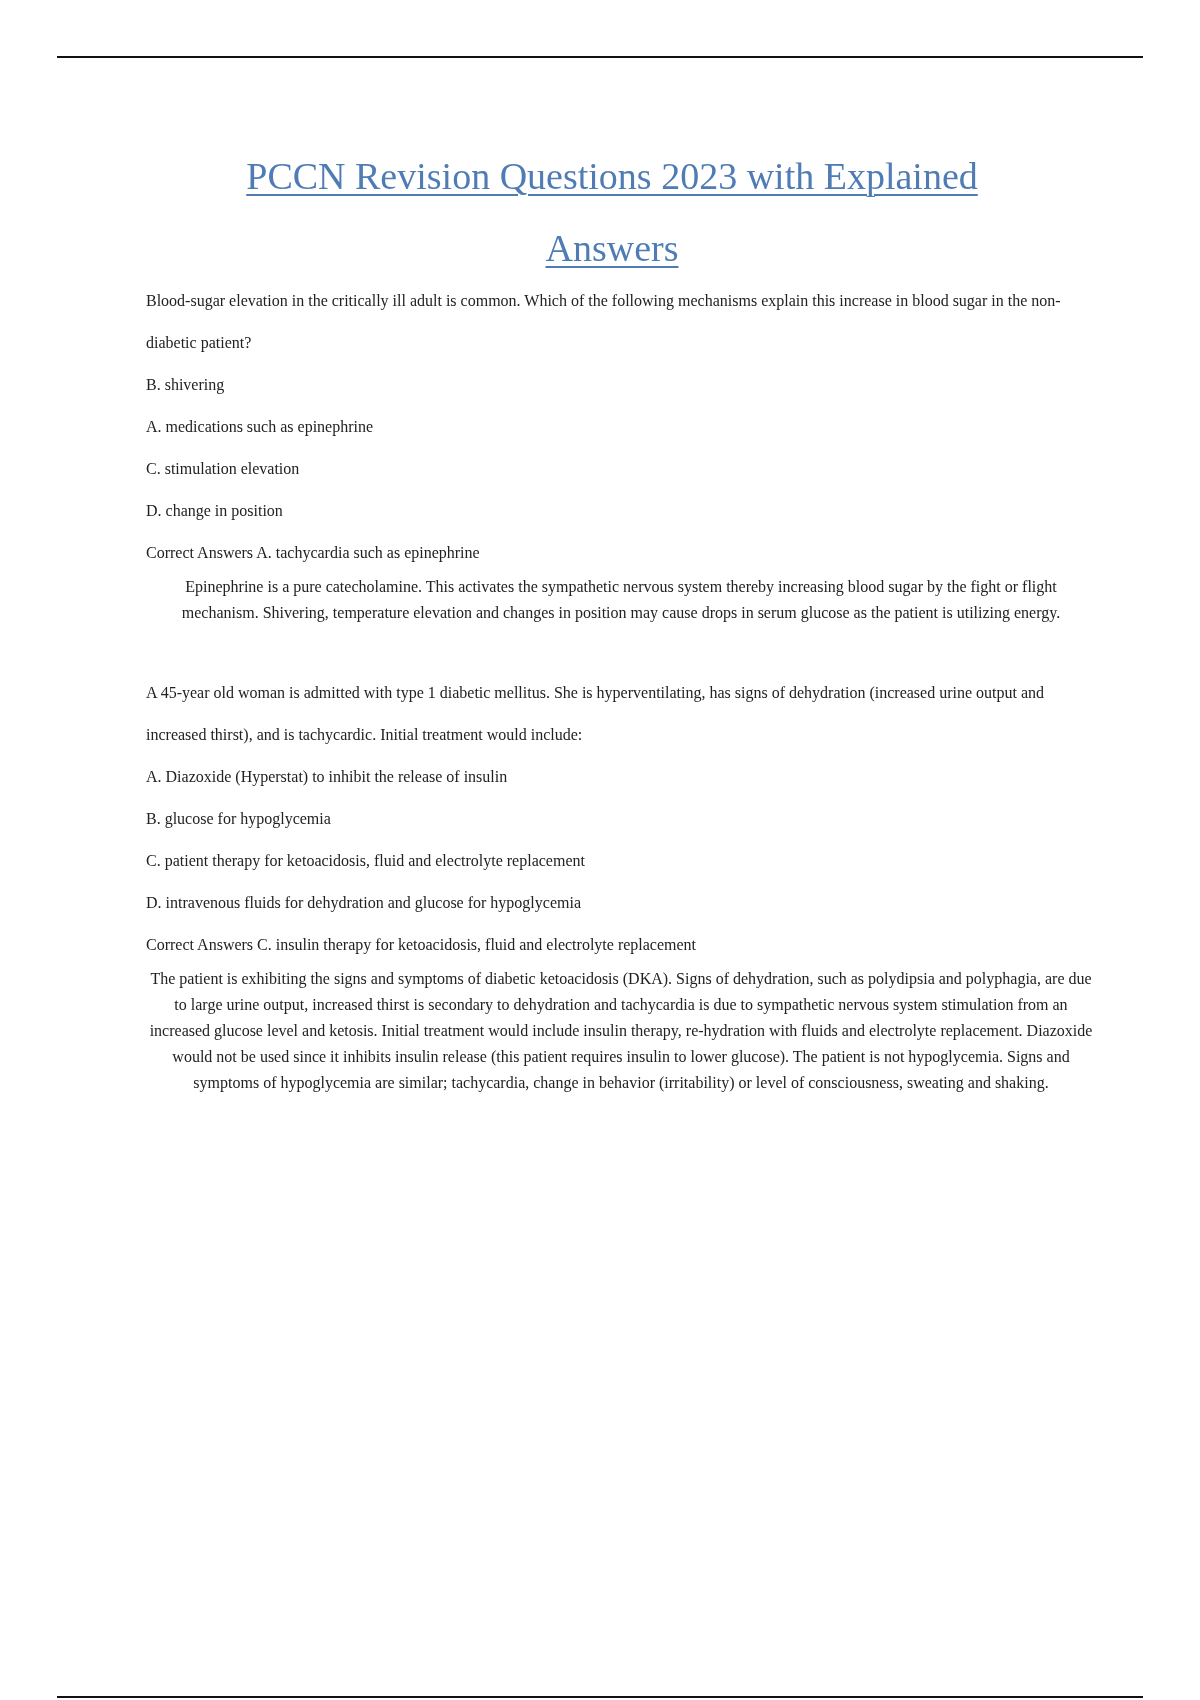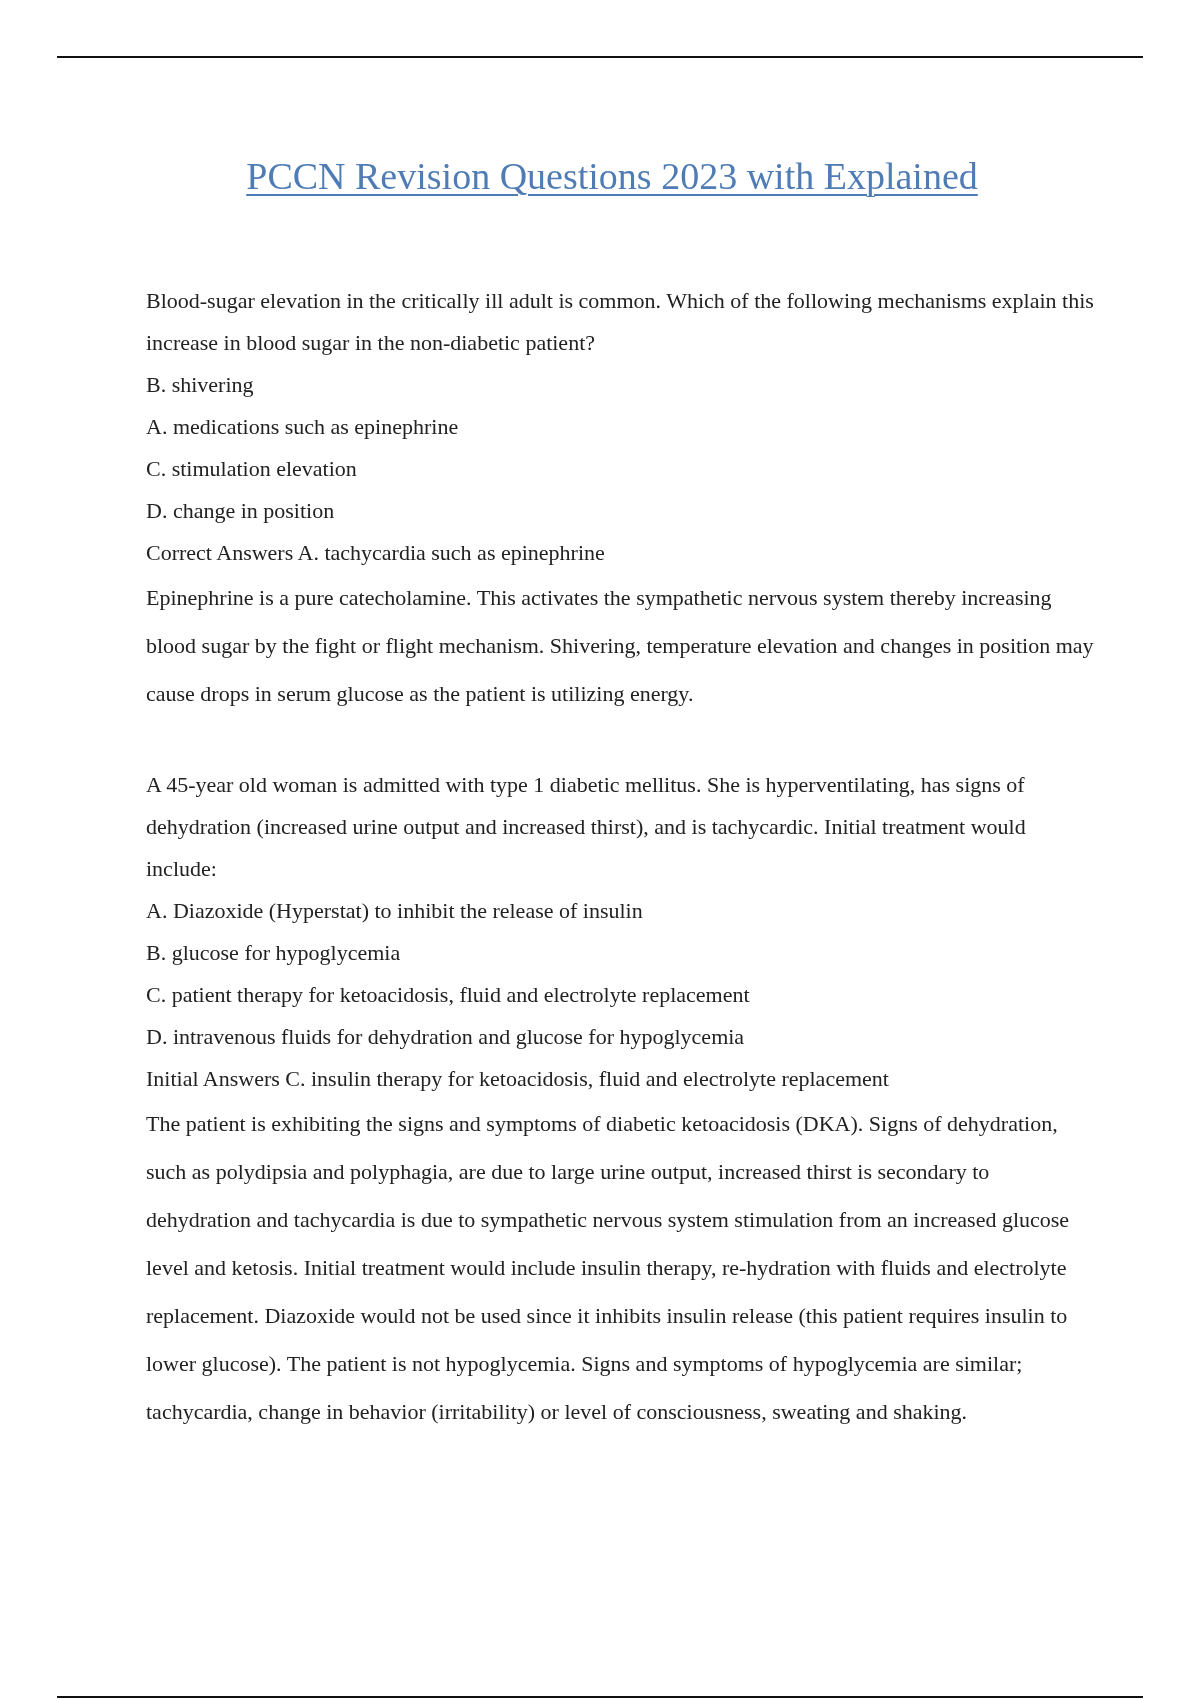--- a/index.html
+++ b/index.html
@@ -41,40 +41,42 @@
       text-decoration-thickness: 2px;
       text-underline-offset: 5px;
       display: inline-block;
     }
 
     .content {
       position: absolute;
       left: 146px;
       top: 280px;
       width: 950px;
-      font-size: 22px;
+      font-size: 16px;
       line-height: 42px;
     }
     .content p {
       margin: 0;
     }
     .content .para-tight {
-      line-height: 48px;
+      line-height: 26px;
+      text-align: center;
     }
     .q-gap {
       height: 46px;
     }
   </style>
 </head>
 <body>
 
 <div class="rule top"></div>
 
 <div class="title">
   <span>PCCN Revision Questions 2023 with Explained</span><br>
+  <span>Answers</span>
 </div>
 
 <div class="content">
 
   <section>
     <p>Blood-sugar elevation in the critically ill adult is common. Which of the following mechanisms explain this increase in blood sugar in the non-diabetic patient?</p>
     <p>B. shivering</p>
     <p>A. medications such as epinephrine</p>
     <p>C. stimulation elevation</p>
     <p>D. change in position</p>
@@ -83,19 +85,19 @@
   </section>
 
   <div class="q-gap"></div>
 
   <section>
     <p>A 45-year old woman is admitted with type 1 diabetic mellitus. She is hyperventilating, has signs of dehydration (increased urine output and increased thirst), and is tachycardic. Initial treatment would include:</p>
     <p>A. Diazoxide (Hyperstat) to inhibit the release of insulin</p>
     <p>B. glucose for hypoglycemia</p>
     <p>C. patient therapy for ketoacidosis, fluid and electrolyte replacement</p>
     <p>D. intravenous fluids for dehydration and glucose for hypoglycemia</p>
-    <p>Initial Answers C. insulin therapy for ketoacidosis, fluid and electrolyte replacement</p>
+    <p>Correct Answers C. insulin therapy for ketoacidosis, fluid and electrolyte replacement</p>
     <p class="para-tight">The patient is exhibiting the signs and symptoms of diabetic ketoacidosis (DKA). Signs of dehydration, such as polydipsia and polyphagia, are due to large urine output, increased thirst is secondary to dehydration and tachycardia is due to sympathetic nervous system stimulation from an increased glucose level and ketosis. Initial treatment would include insulin therapy, re-hydration with fluids and electrolyte replacement. Diazoxide would not be used since it inhibits insulin release (this patient requires insulin to lower glucose). The patient is not hypoglycemia. Signs and symptoms of hypoglycemia are similar; tachycardia, change in behavior (irritability) or level of consciousness, sweating and shaking.</p>
   </section>
 
 </div>
 
 <div class="rule bottom"></div>
 
 </body></html>

